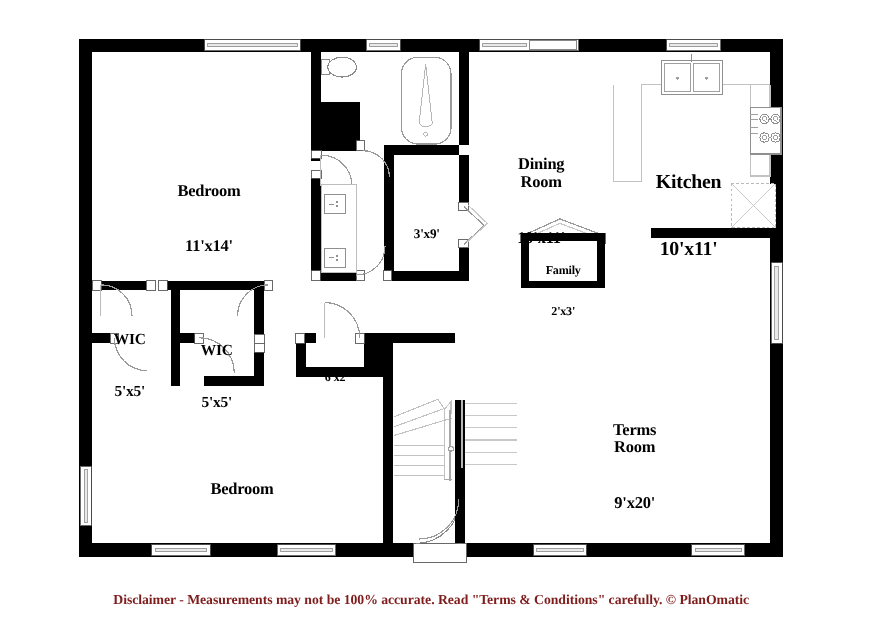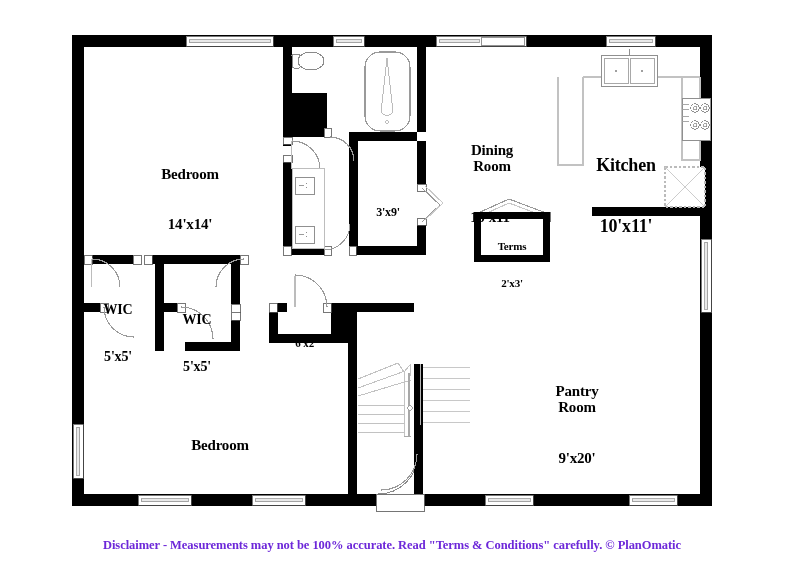--- a/index.html
+++ b/index.html
@@ -22,21 +22,21 @@
   .room-label .rdim{display:block;}
   #disclaimer{
     position:absolute;
     left:0;
     top:538px;
     width:784px;
     text-align:center;
     font-family:"Liberation Serif", serif;
     font-size:12.5px;
     font-weight:bold;
-    color:#6d28d9;
+    color:#7f1d1d;
     letter-spacing:-0.05px;
   }
 </style>
 </head>
 <body>
 
 <svg id="plan" viewBox="0 0 800 582" xmlns="http://www.w3.org/2000/svg" shape-rendering="crispEdges">
 
   <rect x="0" y="0" width="800" height="582" fill="#ffffff"></rect>
 
@@ -303,59 +303,59 @@
 
     <path d="M 409 373 L 409 437" stroke="#a8a8a8" stroke-width="1.2"></path>
     <circle cx="410" cy="408" r="2.2" fill="#ffffff" stroke="#a0a0a0" stroke-width="1"></circle>
     <path d="M 404 436 L 411 436" stroke="#a8a8a8"></path>
   </g>
 
 </svg>
 
 <div class="room-label" style="left:130px;top:132px;width:120px;font-size:15px;">
   <span class="rname">Bedroom</span>
-  <span class="rdim">14'x14'</span>
+  <span class="rdim">11'x14'</span>
 </div>
 
 <div class="room-label" style="left:442px;top:108px;width:100px;font-size:15px;">
   <span class="rname" style="white-space:pre-line;">Dining
 Room</span>
   <span class="rdim">10'x11'</span>
 </div>
 
 <div class="room-label" style="left:576px;top:115px;width:100px;font-size:18px;">
   <span class="rname">Kitchen</span>
   <span class="rdim">10'x11'</span>
 </div>
 
 <div class="room-label" style="left:358px;top:179px;width:60px;font-size:12px;">
   <span class="rdim">3'x9'</span>
 </div>
 
 <div class="room-label" style="left:477px;top:215px;width:70px;font-size:11px;">
-  <span class="rname">Terms</span>
+  <span class="rname">Family</span>
   <span class="rdim">2'x3'</span>
 </div>
 
 <div class="room-label" style="left:87px;top:271px;width:62px;font-size:14px;">
   <span class="rname">WIC</span>
   <span class="rdim">5'x5'</span>
 </div>
 
 <div class="room-label" style="left:166px;top:281px;width:62px;font-size:14px;">
   <span class="rname">WIC</span>
   <span class="rdim">5'x5'</span>
 </div>
 
 <div class="room-label" style="left:277px;top:312px;width:58px;font-size:11px;">
   <span class="rdim">6'x2'</span>
 </div>
 
 <div class="room-label" style="left:527px;top:349px;width:100px;font-size:15px;">
-  <span class="rname" style="white-space:pre-line;">Pantry
+  <span class="rname" style="white-space:pre-line;">Terms
 Room</span>
   <span class="rdim">9'x20'</span>
 </div>
 
 <div class="room-label" style="left:160px;top:403px;width:120px;font-size:15px;">
   <span class="rname">Bedroom</span>
 </div>
 
 <div id="disclaimer">Disclaimer - Measurements may not be 100% accurate. Read "Terms &amp; Conditions" carefully. © PlanOmatic</div>
 

